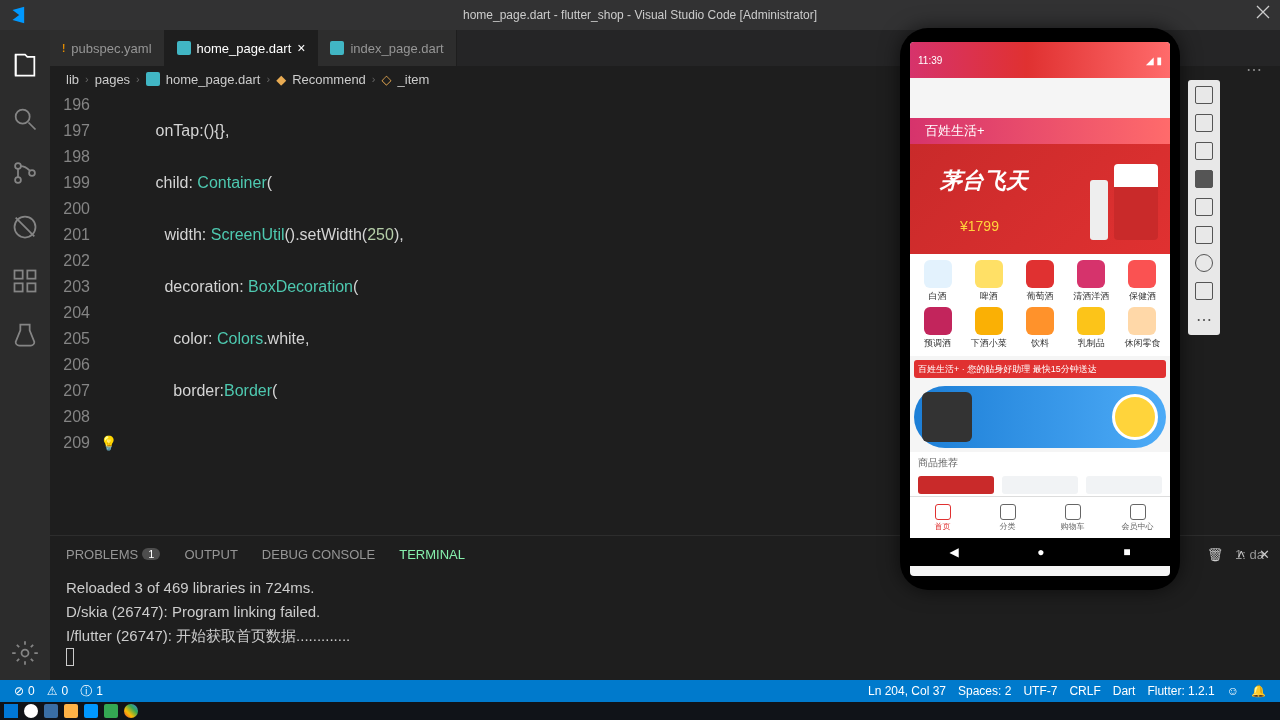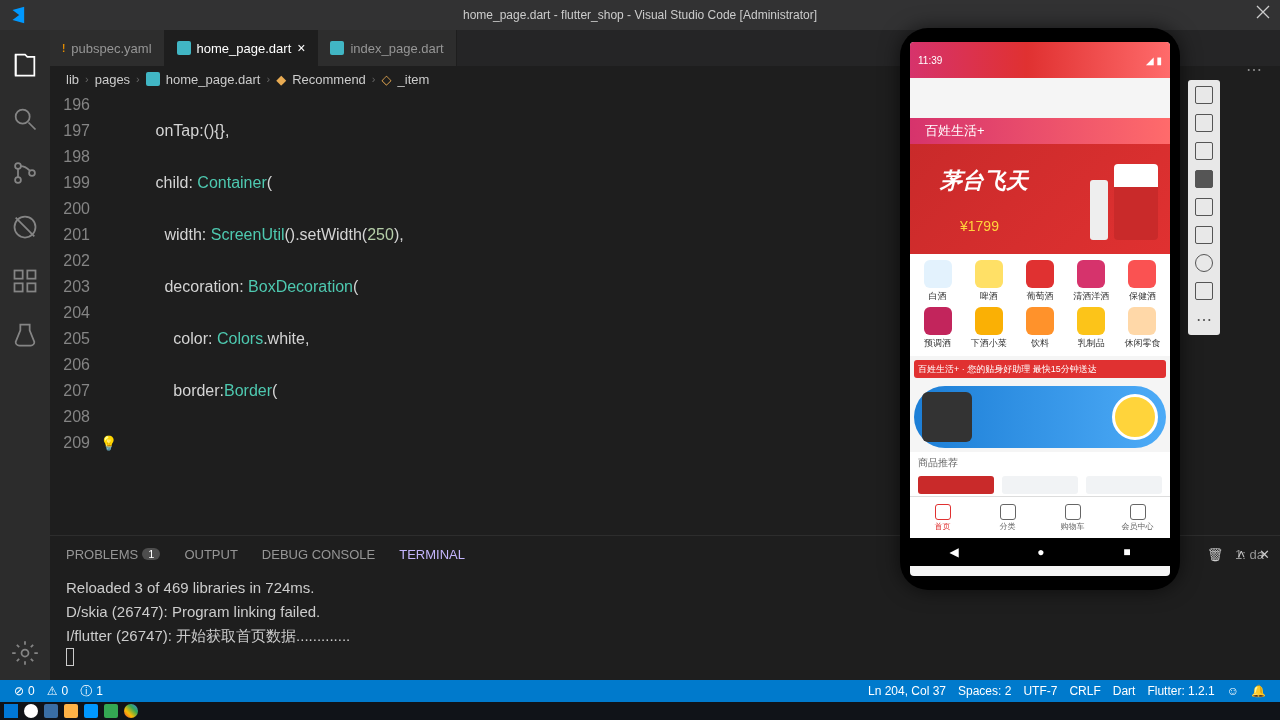--- a/index.html
+++ b/index.html
@@ -43,21 +43,21 @@
 .code { margin-left:70px; white-space:pre; color:#d4d4d4; }
 .code .line { height:26px; position:relative; }
 .bulb { position:absolute; left:-20px; color:#ffcc00; font-size:14px; }
 .cls { color:#4ec9b0; }
 .num { color:#b5cea8; }
 
 
 .panel { background:#1e1e1e; border-top:1px solid #2d2d2d; }
 .panel-tabs { height:36px; display:flex; align-items:center; padding:0 16px; gap:24px; color:#969696; font-size:13px; position:relative; }
 .panel-tabs .ptab { position:relative; display:flex; align-items:center; gap:4px;}
-.panel-tabs .ptab.active { color:#c4b5fd; }
+.panel-tabs .ptab.active { color:#86efac; }
 .panel-tabs .badge { background:#4d4d4d; color:#fff; border-radius:10px; padding:0 6px; font-size:11px; }
 .panel-tabs .right { margin-left:auto; display:flex; gap:14px; align-items:center;}
 .panel-body { height:110px; font-family:Consolas,monospace; font-size:15px; color:#ccc; padding:4px 16px; line-height:24px; }
 .cursor-box { display:inline-block; width:8px; height:18px; border:1px solid #ccc; }
 
 
 .statusbar { position:absolute; left:0; right:0; bottom:18px; height:22px; background:#007acc; color:#fff; font-size:12px; display:flex; align-items:center; padding:0 8px; }
 .statusbar .sitem { padding:0 6px; display:flex; align-items:center; gap:4px;}
 .statusbar .right { margin-left:auto; display:flex;}
 

